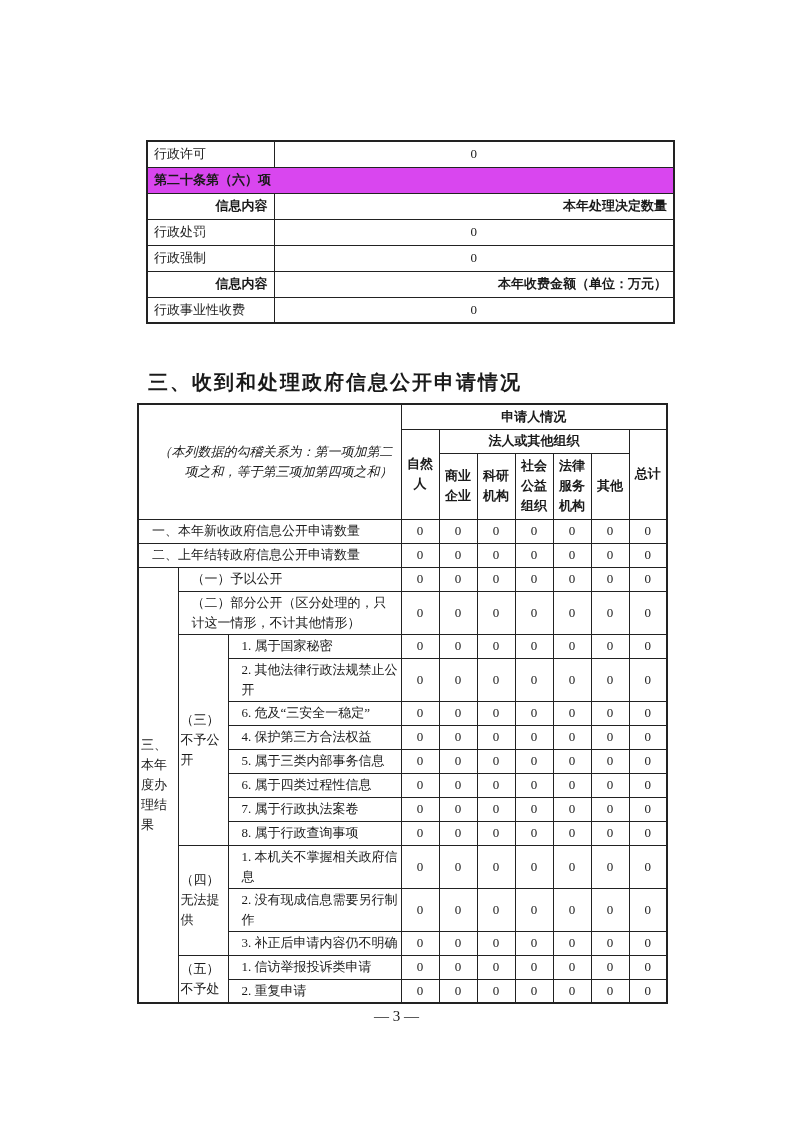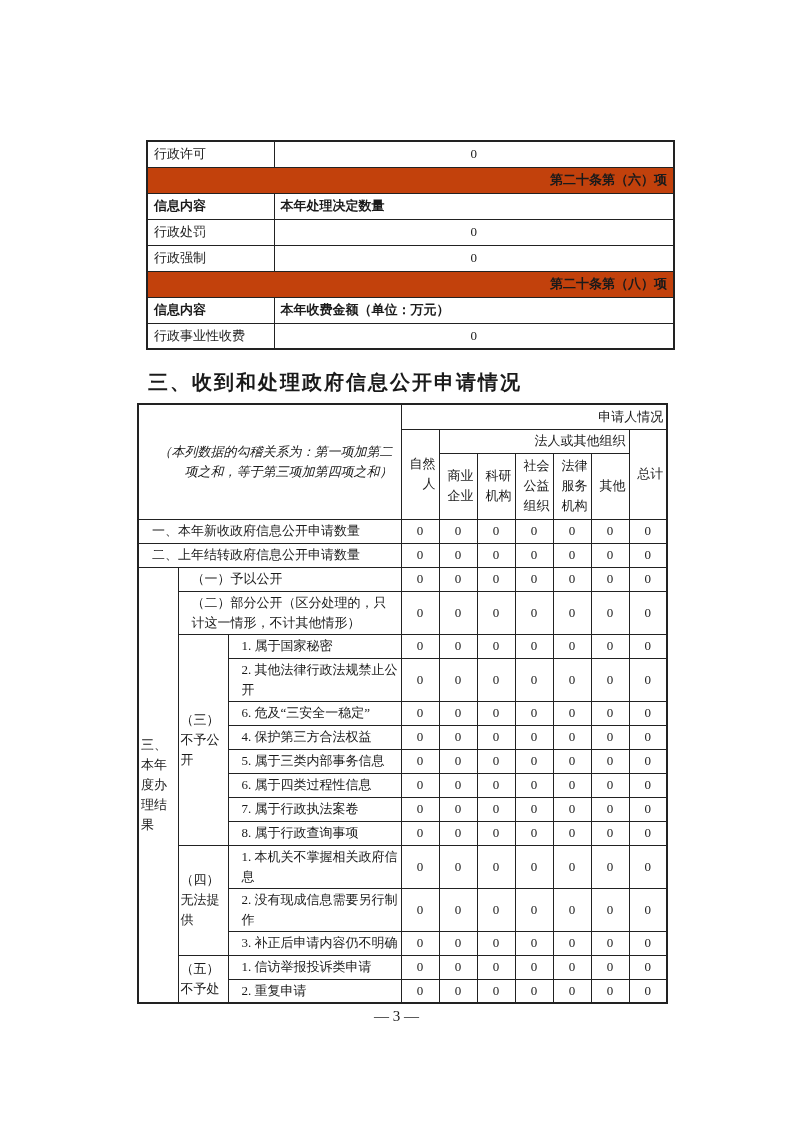--- a/index.html
+++ b/index.html
@@ -5,29 +5,29 @@
   * { margin:0; padding:0; box-sizing:border-box; }
   html,body { width:793px; height:1122px; background:#ffffff; }
   body { position:relative; font-family:"Liberation Serif","DejaVu Serif",serif; color:#1a1a1a; }
   table { border-collapse:collapse; table-layout:fixed; }
   td { border:1px solid #222; font-size:13px; overflow:hidden; }
 
   .top { position:absolute; left:146px; top:140px; width:527px; border:2px solid #222; }
   .top td { height:26px; padding:0 6px; }
   .top .lb { text-align:left; }
   .top .vc { text-align:center; }
-  .top .sec { background:#c2410c; font-weight:bold; text-align:right; }
-  .top .ih { font-weight:bold; text-align:left; }
+  .top .sec { background:#d946ef; font-weight:bold; text-align:left; }
+  .top .ih { font-weight:bold; text-align:right; }
 
   .title { position:absolute; left:148px; top:369px; font-family:Liberation Sans, sans-serif;
            font-size:20px; font-weight:bold; letter-spacing:2px; white-space:nowrap; }
 
   .main { position:absolute; left:137px; top:403px; width:529px; border:2px solid #222; }
   .main td { padding:1px 3px; line-height:20px; vertical-align:middle; }
-  .main .hd { font-weight:normal; text-align:right; }
+  .main .hd { font-weight:bold; text-align:center; }
   .main .note { font-style:italic; font-weight:normal; text-align:right; padding:4px 8px; }
   .main .lb { text-align:left; padding-left:13px; }
   .main .v { text-align:center; }
   .main .gp { text-align:left; padding:1px 2px; }
   tr.s  { height:24px; }
   tr.hr1 { height:25px; }
   tr.hr2 { height:24px; }
   tr.hr3 { height:66px; }
 
   .footer { position:absolute; left:0; top:1008px; width:793px; text-align:center; font-size:15px; }
@@ -52,23 +52,20 @@
         <td class="ih">信息内容</td>
         <td class="ih">本年处理决定数量</td>
       </tr>
   <tr>
         <td class="lb">行政处罚</td>
         <td class="vc">0</td>
       </tr>
   <tr>
         <td class="lb">行政强制</td>
         <td class="vc">0</td>
-      </tr>
-  <tr>
-        <td class="sec" colspan="2">第二十条第（八）项</td>
       </tr>
   <tr>
         <td class="ih">信息内容</td>
         <td class="ih">本年收费金额（单位：万元）</td>
       </tr>
   <tr>
         <td class="lb">行政事业性收费</td>
         <td class="vc">0</td>
       </tr>
 </tbody>

